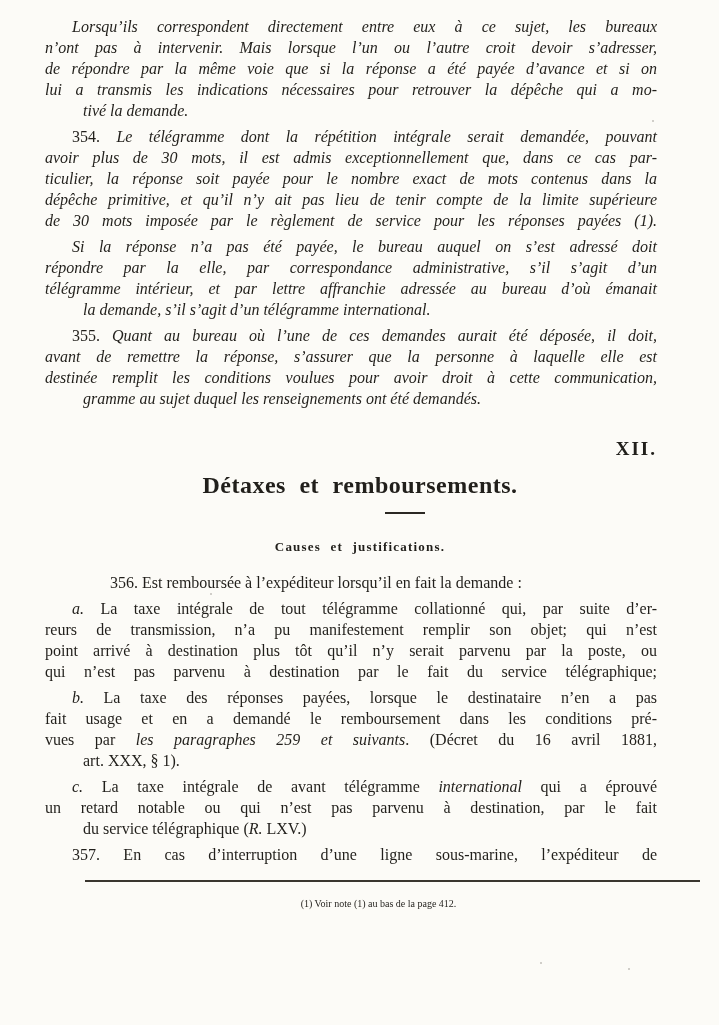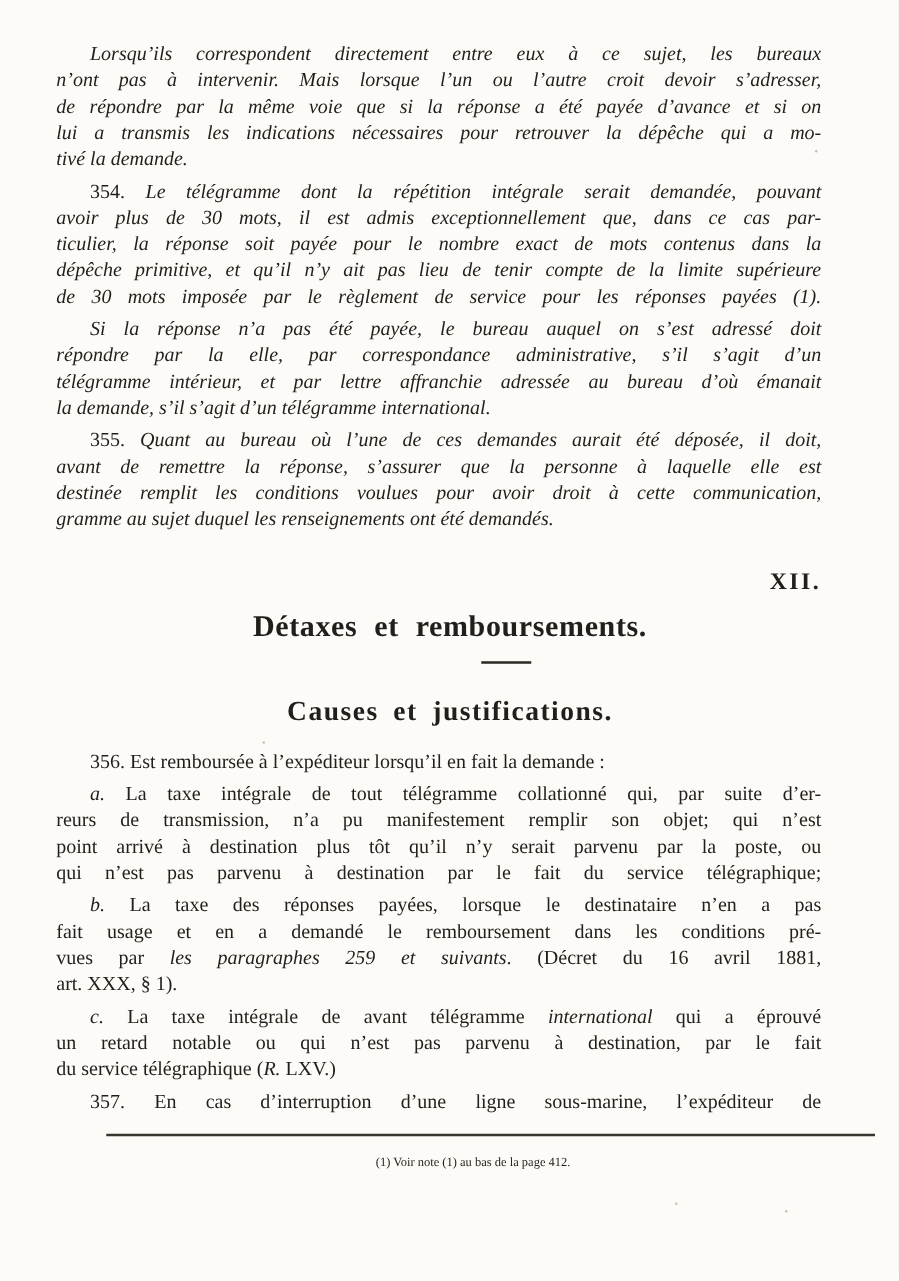--- a/index.html
+++ b/index.html
@@ -11,31 +11,31 @@
     background: #fcfbf7;
     color: #211f1b;
     font-family: "Liberation Serif", "DejaVu Serif", serif;
     overflow: hidden;
   }
   .content {
     position: absolute;
     left: 45px;
     top: 0;
     width: 612px;
-    padding-top: 33px;
+    padding-top: 16px;
   }
   .para { margin: 0; }
   .para + .para { margin-top: 5px; }
   .ln {
     font-size: 16px;
     line-height: 21px;
     text-align: justify;
     text-align-last: justify;
   }
-  .ln.last { text-align-last: left; }
+  .ln.last { text-align-last: left; margin-left: 38px; }
   .ind { text-indent: 27px; }
   .it .ln, .ln.it { font-style: italic; }
   .rm { font-style: normal; }
   em { font-style: italic; }
 
   .sec-num {
     margin-top: 29px;
     padding-left: 18px;
     text-align: right;
     font-weight: bold;
@@ -56,21 +56,21 @@
     margin-left: 340px;
     width: 40px;
     height: 2px;
     background: #2b2823;
   }
   .sub-head {
     margin-top: 25px;
     padding-left: 18px;
     text-align: center;
     font-weight: bold;
-    font-size: 22px;
+    font-size: 13px;
     letter-spacing: 1.2px;
     word-spacing: 5px;
   }
   .p356 { margin-top: 17px; }
 
   .foot-rule {
     margin: 15px 0 0 40px;
     width: 615px;
     height: 2px;
     background: #3a362f;

